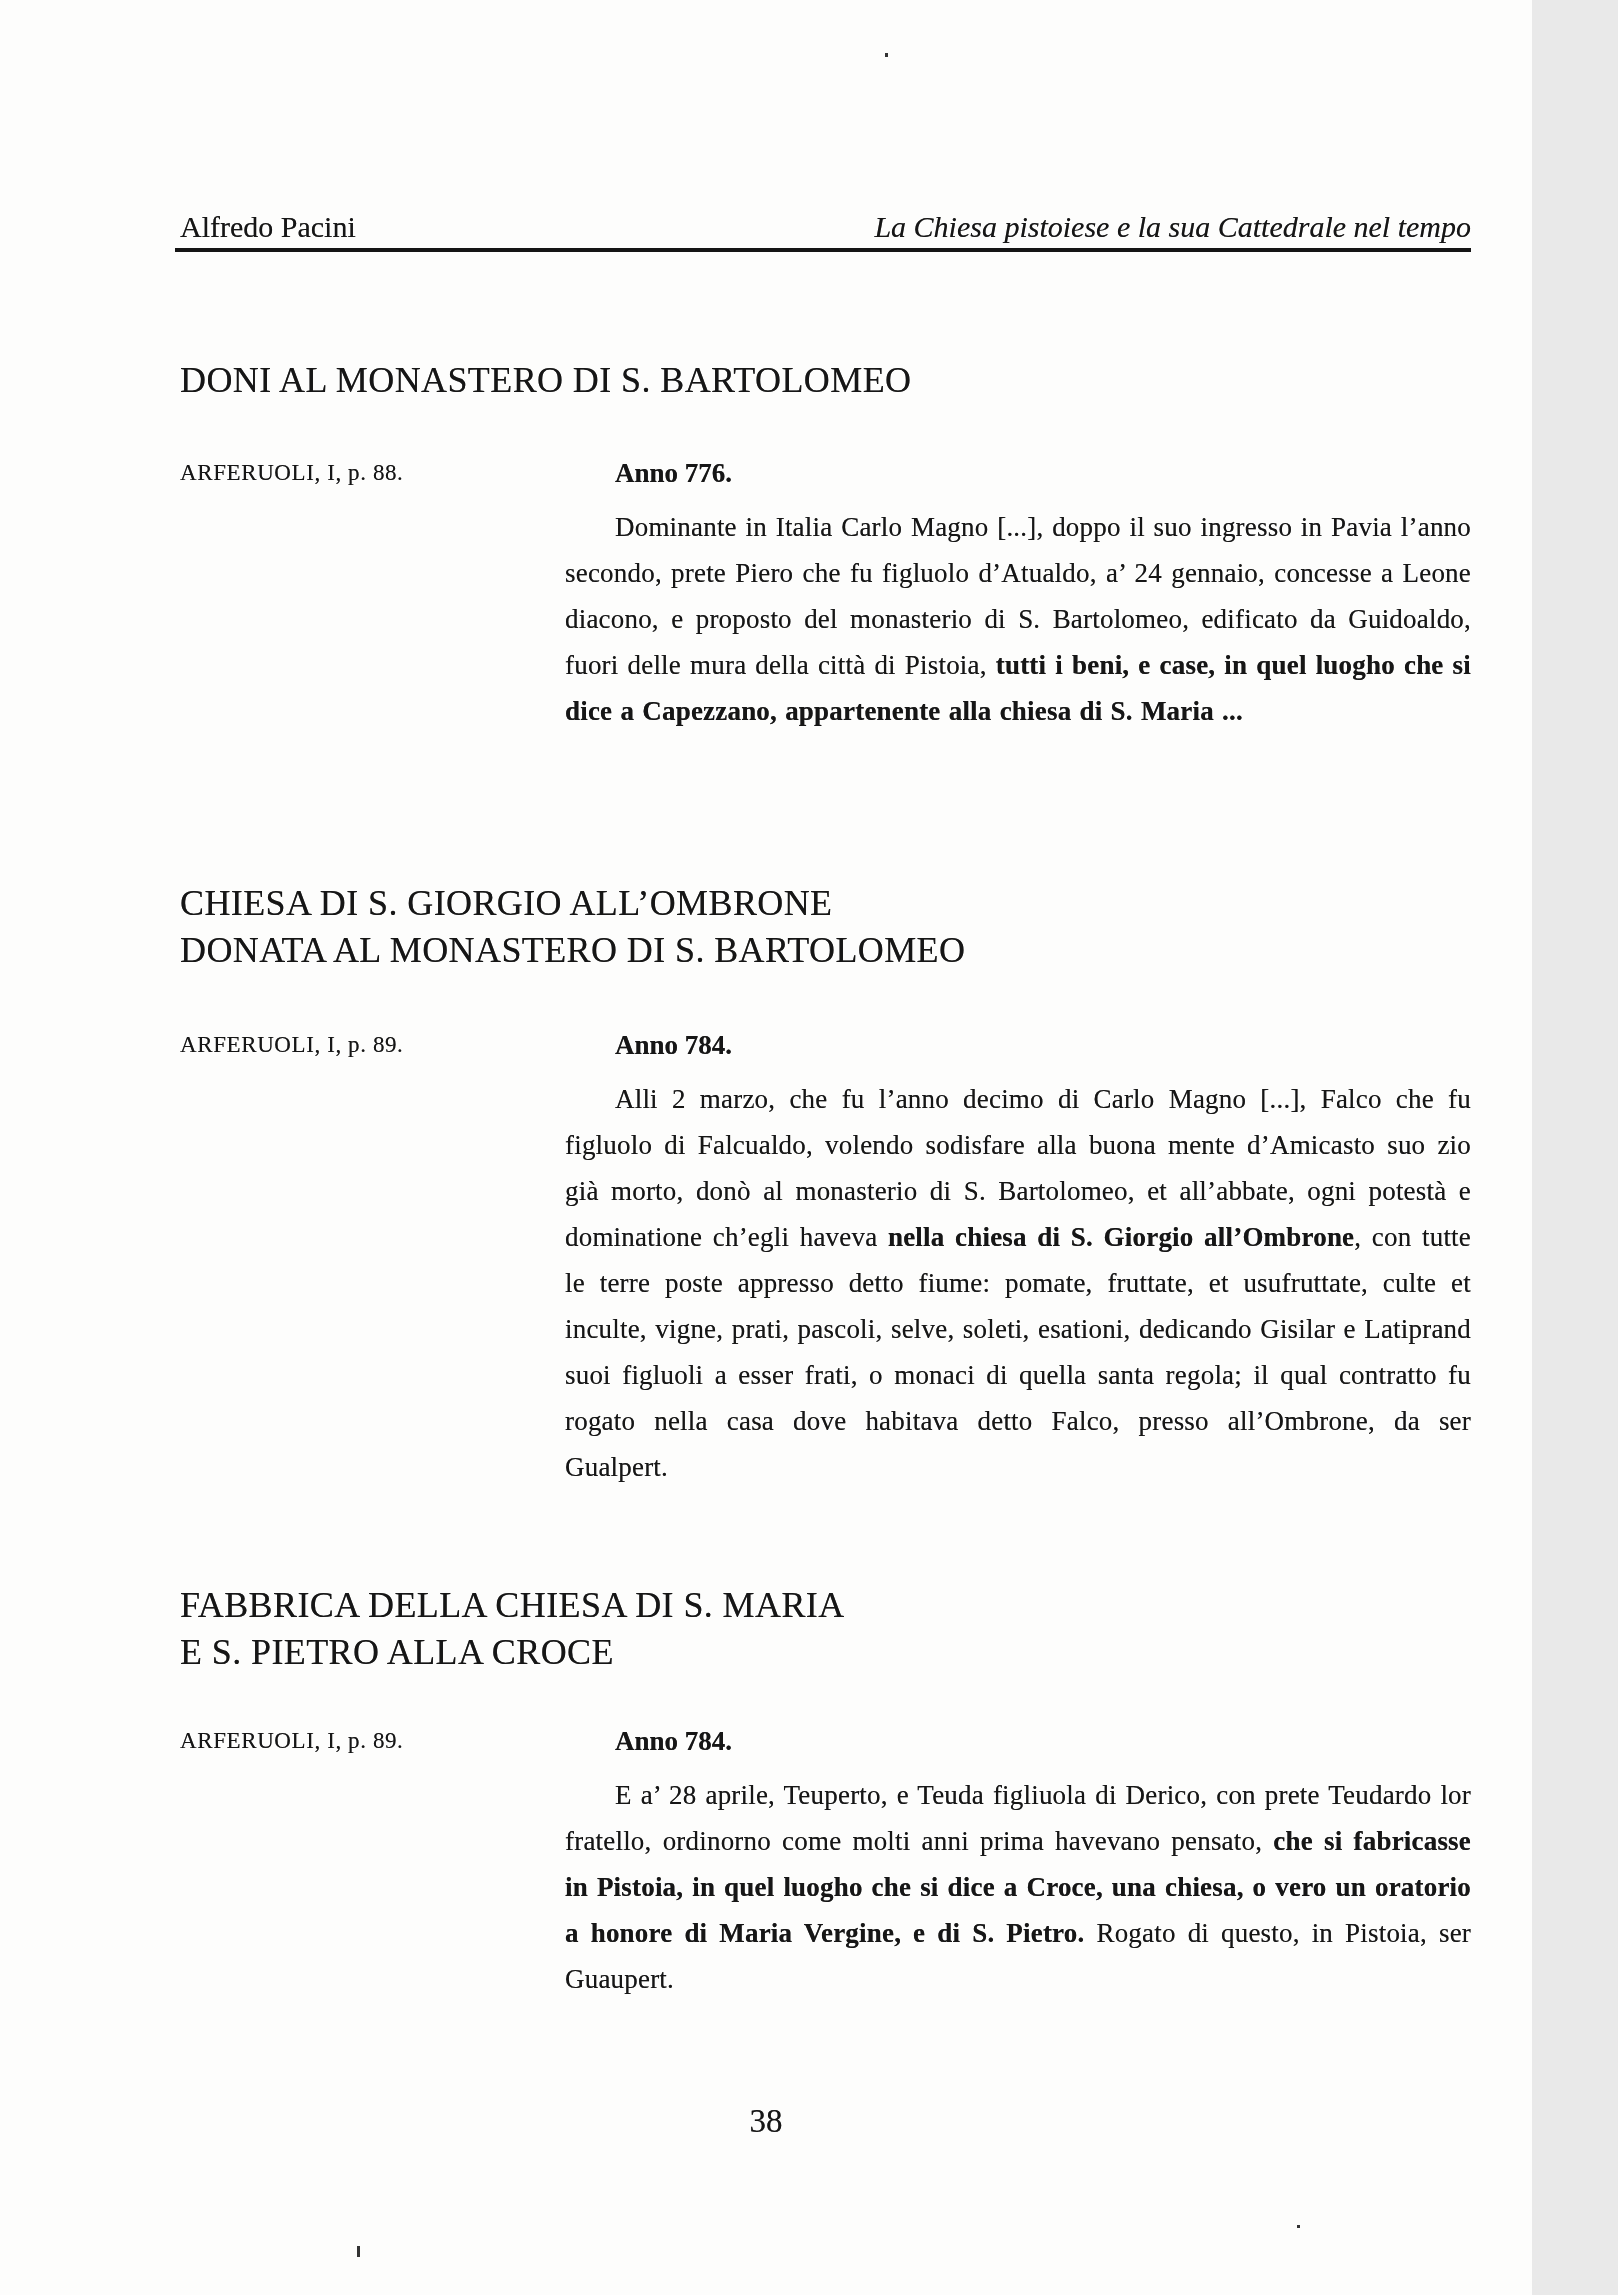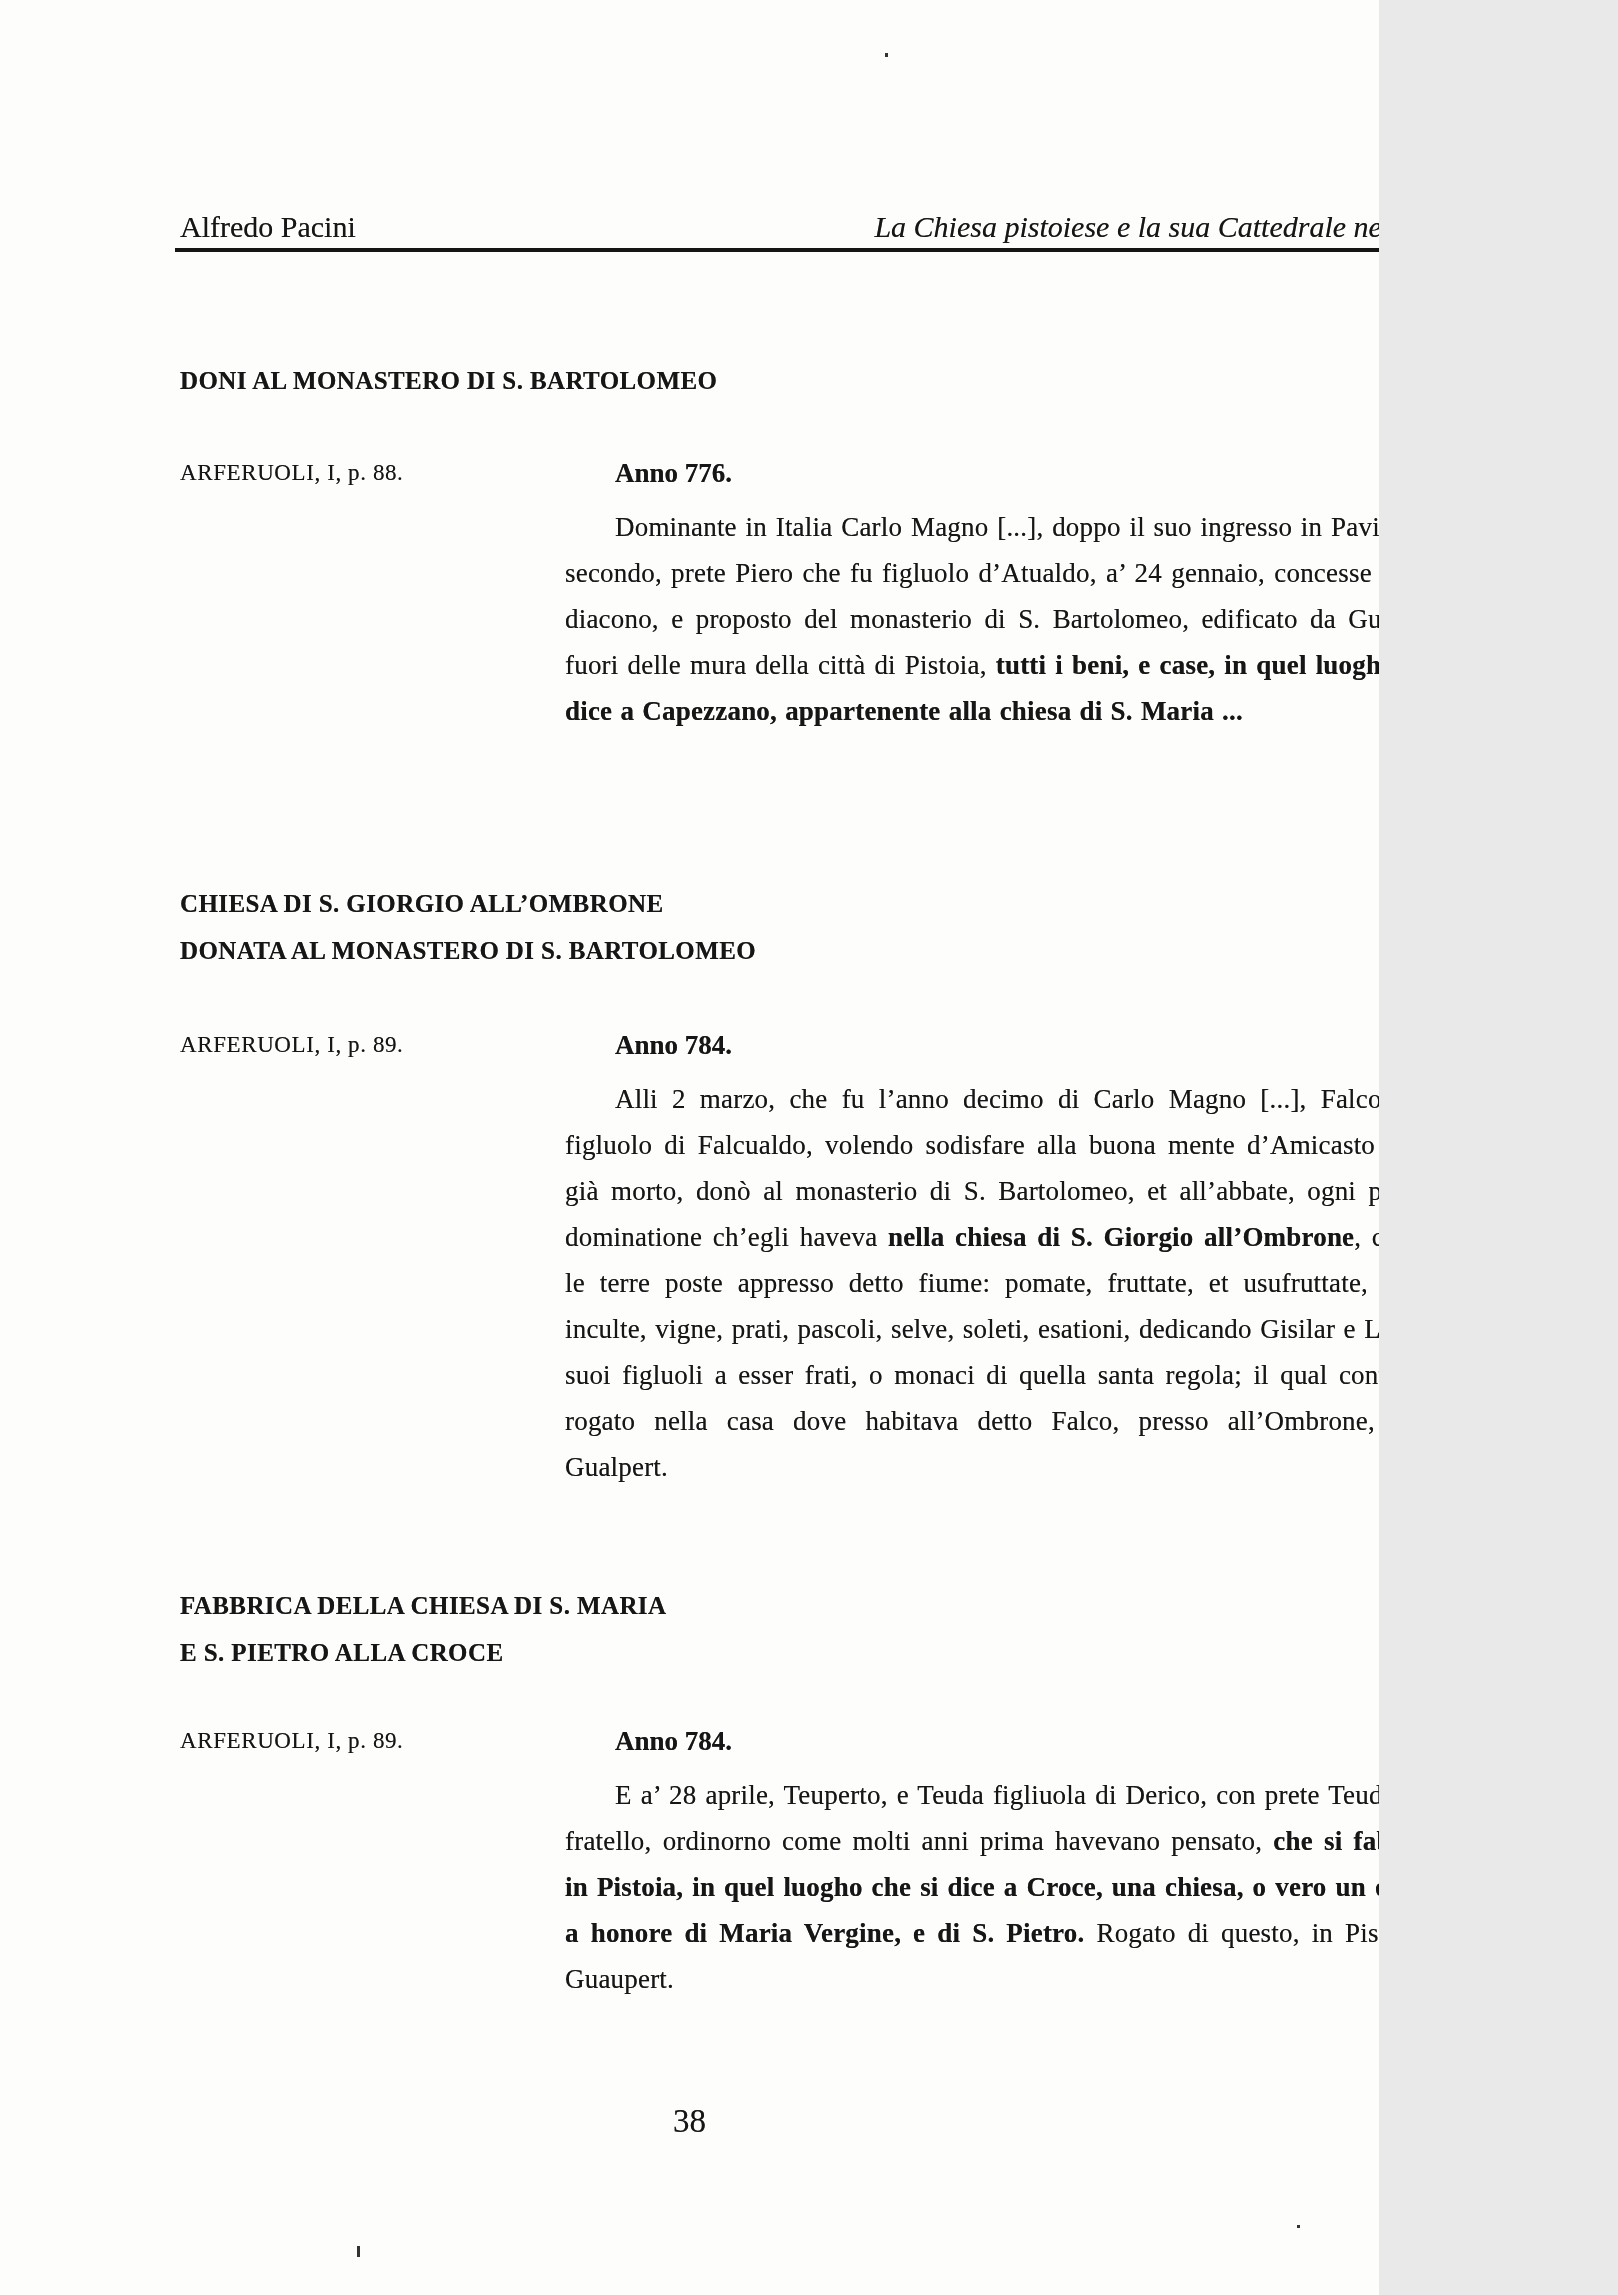--- a/index.html
+++ b/index.html
@@ -5,21 +5,21 @@
   * { margin: 0; padding: 0; box-sizing: border-box; }
 
   html, body {
     width: 1619px;
     background: #e9e9e9;
     font-family: "Liberation Serif", "DejaVu Serif", serif;
   }
 
   .page {
     position: relative;
-    width: 1379px;
+    width: 1532px;
     height: 2295px;
     background: #fdfdfc;
     color: #161616;
     overflow: hidden;
   }
 
   
   .running-header {
     position: absolute;
     top: 209px;
@@ -43,22 +43,22 @@
     background: #151515;
   }
 
   
   .section { position: absolute; left: 180px; width: 1291px; }
   .section-1 { top: 357px; }
   .section-2 { top: 880px; }
   .section-3 { top: 1582px; }
 
   .section-heading {
-    font-weight: bold;
-    font-size: 25px;
+    font-weight: normal;
+    font-size: 36px;
     line-height: 47px;
     letter-spacing: 0.4px;
     white-space: pre-line;
     text-shadow: 0 0 0.6px rgba(0,0,0,.6);
   }
 
   .section-body {
     display: grid;
     grid-template-columns: 385px 906px;
     align-items: start;

